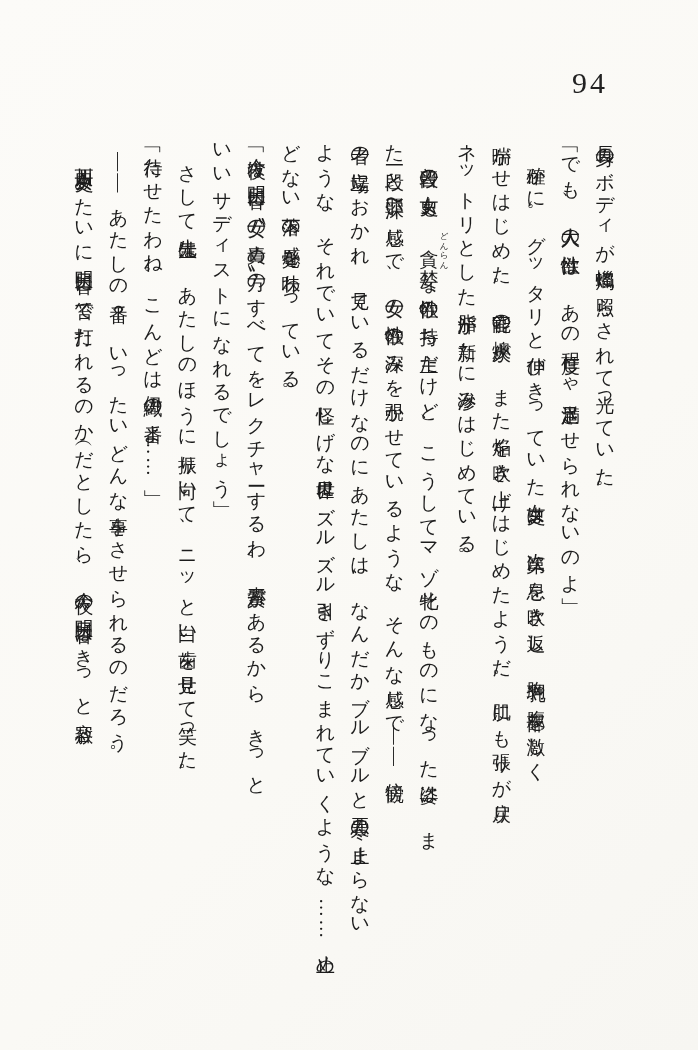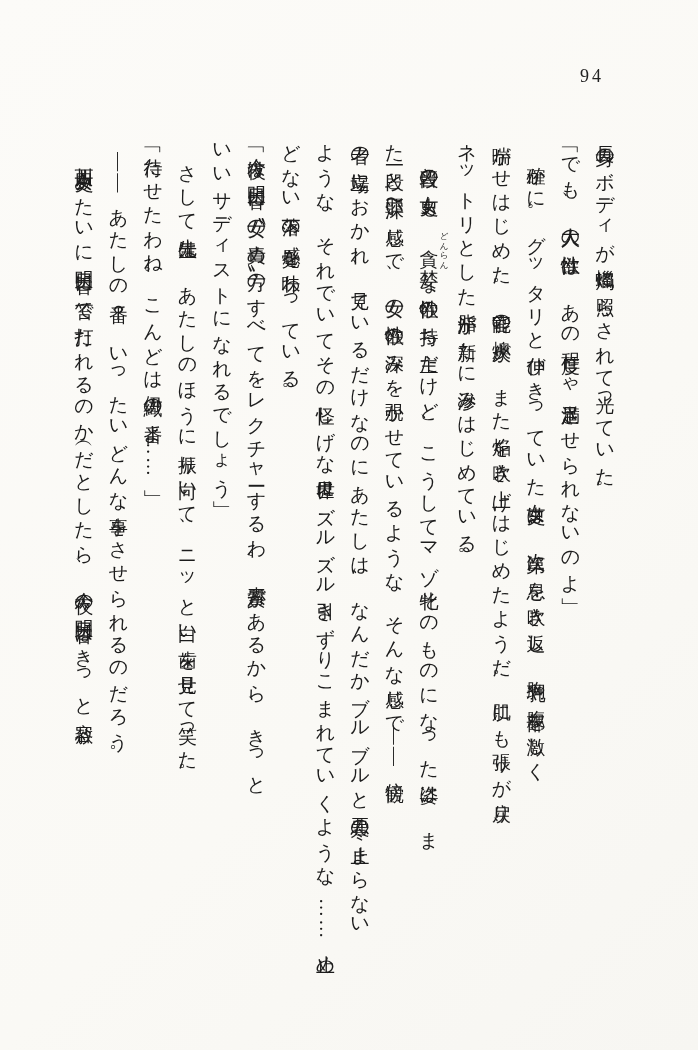--- a/index.html
+++ b/index.html
@@ -15,24 +15,23 @@
     width: 698px;
     height: 1050px;
     background: linear-gradient(135deg, #fcfbf8 0%, #faf9f5 60%, #f7f6f2 100%);
     font-family: "Liberation Serif", "DejaVu Serif", serif;
     color: #1f1f1f;
   }
   .page-number {
     position: absolute;
     top: 66px;
     left: 572px;
-    font-size: 18px;
+    font-size: 30px;
     letter-spacing: 3px;
     color: #222;
-    margin-left: 8px;
   }
   .text-block {
     position: absolute;
     top: 131px;
     right: 76px;
     height: 860px;
     width: 552px;
     writing-mode: vertical-rl;
     -webkit-writing-mode: vertical-rl;
     text-orientation: mixed;

